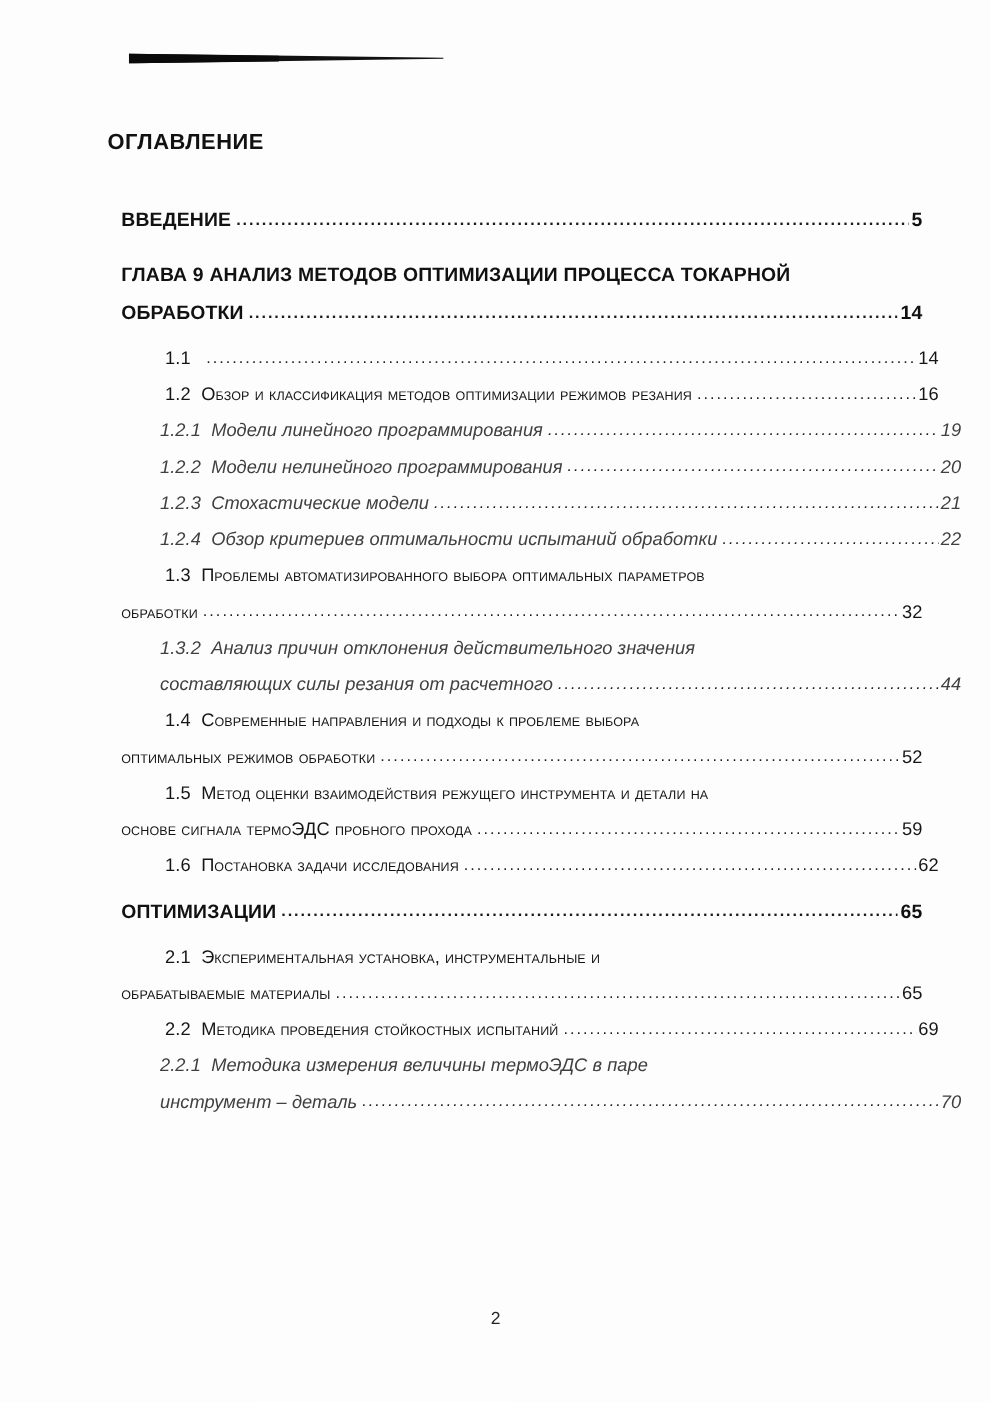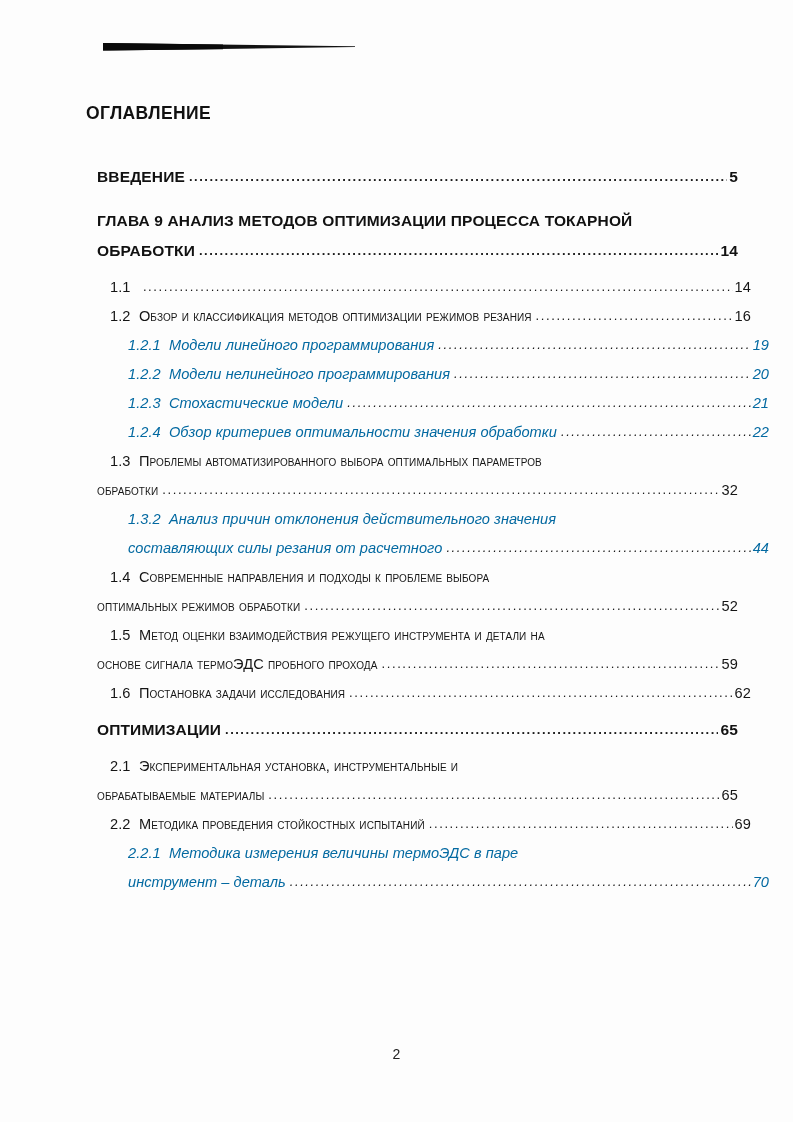--- a/index.html
+++ b/index.html
@@ -112,30 +112,30 @@
   .lvl0 .leader { font-weight: bold; letter-spacing: 1.5px; }
 
   
   .lvl1 {
     font-size: 14.6px;
     font-weight: normal;
     font-variant: small-caps;
     letter-spacing: 0.1px;
     color: #151515;
   }
-  .lvl1 .num { font-variant: normal; }
+  .lvl1 .num { font-variant: normal; margin-left: 22px; }
   .lvl1 .pageno { font-variant: normal; }
 
   
   .lvl2 {
     font-size: 14.6px;
     font-style: italic;
     font-weight: normal;
     letter-spacing: 0.05px;
-    color: #0369a1;
+    color: #404040;
   }
 
   
   .lvl0 .line { padding-left: 0; height: 30px; }
   .lvl1 .line { padding-left: 13px; height: 29px; }
   .lvl2 .line { padding-left: 31px; height: 29px; }
 
   
   .lvl0 .line.cont { padding-left: 0; }
   .lvl1 .line.cont { padding-left: 0; }
@@ -223,21 +223,21 @@
         <div class="line">
           <span class="num">1.2.3&nbsp;&nbsp;</span>
           <span class="txt">Стохастические модели</span>
           <span class="leader"></span>
           <span class="pageno">21</span>
         </div>
       </div>
       <div class="entry lvl2">
         <div class="line">
           <span class="num">1.2.4&nbsp;&nbsp;</span>
-          <span class="txt">Обзор критериев оптимальности значения обработки</span>
+          <span class="txt">Обзор критериев оптимальности испытаний обработки</span>
           <span class="leader"></span>
           <span class="pageno">22</span>
         </div>
       </div>
       <div class="entry lvl1">
         <div class="line">
           <span class="num">1.3&nbsp;&nbsp;</span>
           <span class="txt">Проблемы автоматизированного выбора оптимальных параметров</span>
         </div>
         <div class="line cont">

